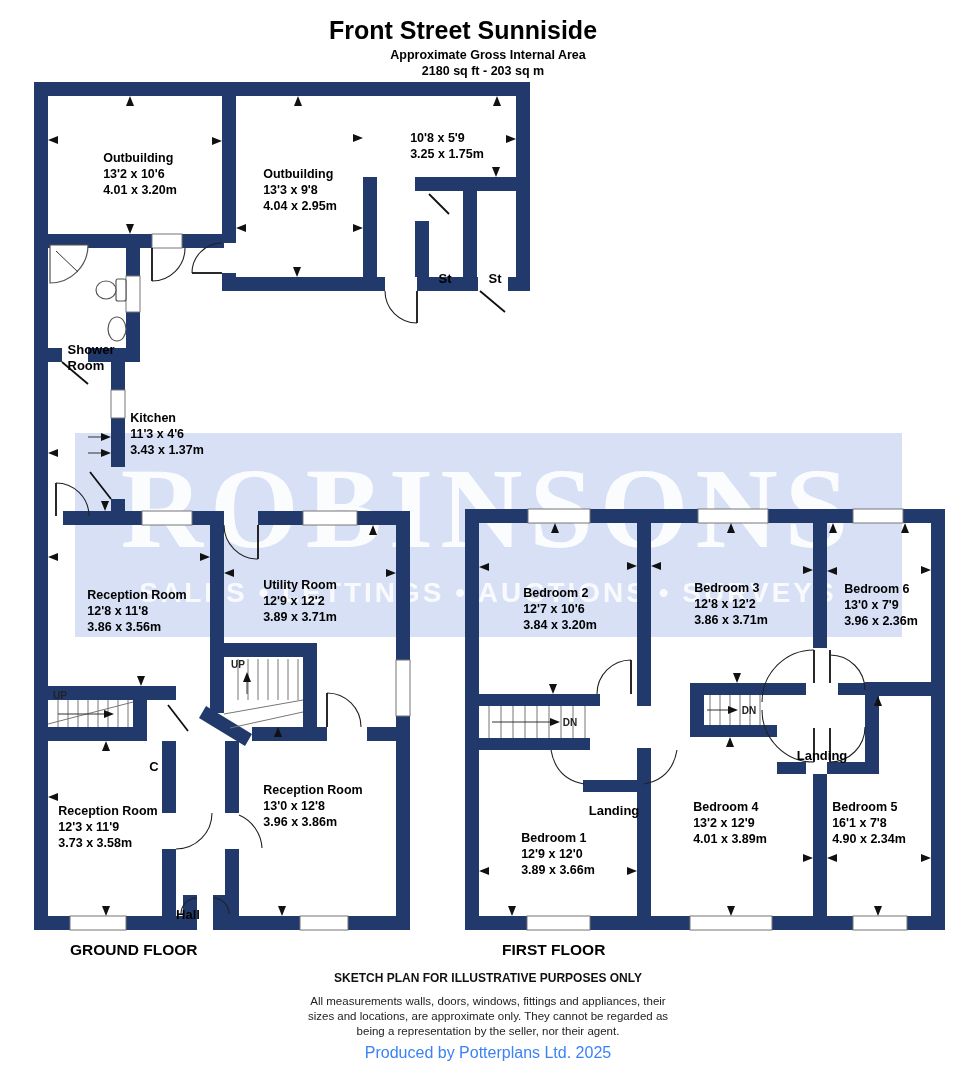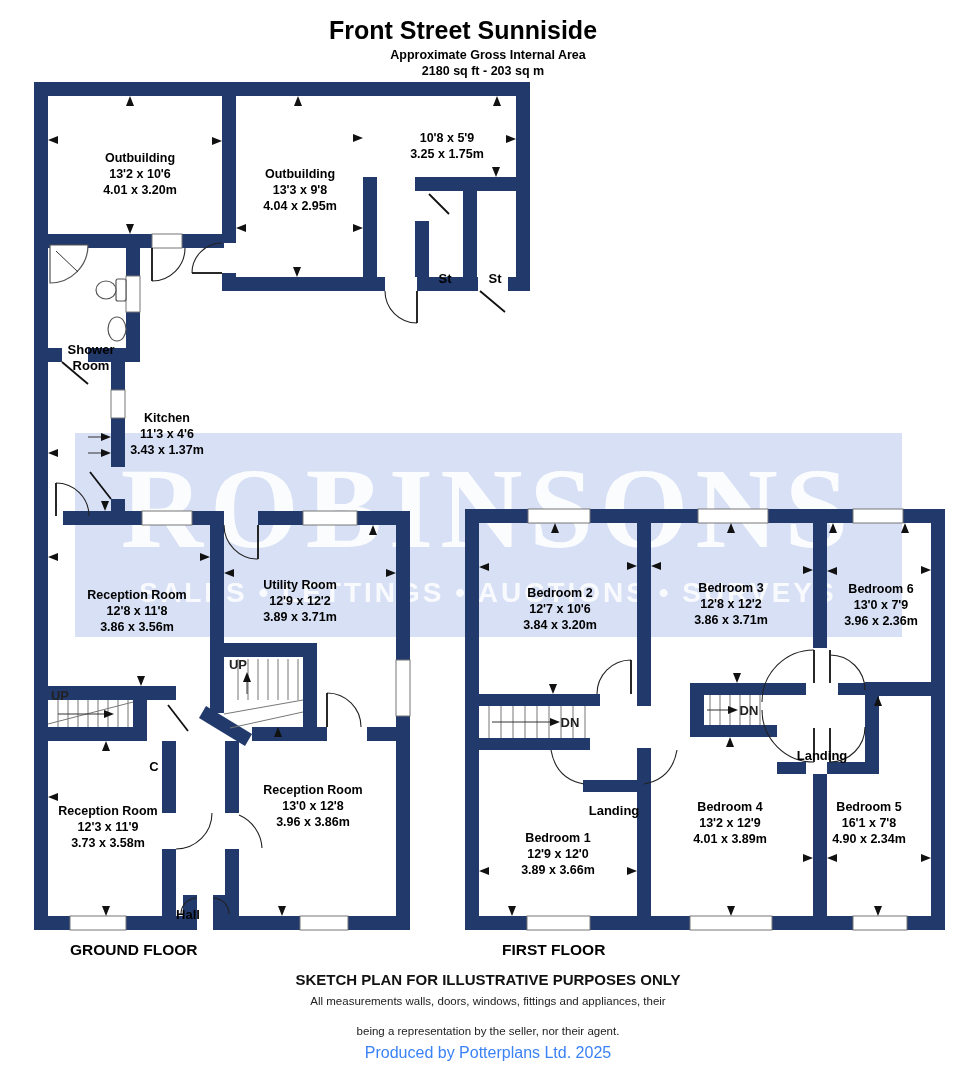--- a/index.html
+++ b/index.html
@@ -17,34 +17,34 @@
   .w{fill:var(--wall,#21396b);}
   .win{fill:#ffffff;stroke:#777;stroke-width:1;}
   .door{fill:none;stroke:#222;stroke-width:1.1;}
   .leaf{stroke:#111;stroke-width:1.8;fill:none;}
   .tread{stroke:var(--stair-line,#777);stroke-width:1;fill:none;}
   .thin{stroke:#333;stroke-width:1;fill:none;}
   .fix{fill:#fff;stroke:#555;stroke-width:1.2;}
   .arr{fill:var(--arrow,#111);}
   
   .lbl{position:absolute;transform:translate(-50%,-50%);font-weight:bold;font-size:12.5px;
-       line-height:16px;text-align:center;white-space:nowrap;color:#000;}
+       line-height:16px;text-align:left;white-space:nowrap;color:#000;}
   .sm{font-size:13px;margin-top:46px;}
-  .tiny{position:absolute;transform:translate(-50%,-50%);font-weight:bold;font-size:13px;color:#222;white-space:nowrap;}
+  .tiny{position:absolute;transform:translate(-50%,-50%);font-weight:bold;font-size:10px;color:#222;white-space:nowrap;}
   #title-name{position:absolute;left:463px;top:16px;transform:translateX(-50%);
               font-weight:bold;font-size:25px;white-space:nowrap;color:#000;}
   #title-sub{position:absolute;left:488px;top:48px;transform:translateX(-50%);
              font-weight:bold;font-size:12.5px;white-space:nowrap;color:#000;text-align:center;}
   #title-area{position:absolute;left:483px;top:64px;transform:translateX(-50%);
               font-weight:bold;font-size:12.5px;white-space:nowrap;color:#000;}
   .floorcap{position:absolute;font-weight:bold;font-size:15.5px;color:#000;white-space:nowrap;margin-left:34px;}
   #cap-ground{left:36px;top:941px;}
   #cap-first{left:468px;top:941px;}
   .footer{position:absolute;left:488px;transform:translateX(-50%);text-align:center;white-space:nowrap;color:#111;}
-  #f-sketch{top:971px;font-weight:bold;font-size:15px;}
+  #f-sketch{top:971px;font-weight:bold;font-size:12px;}
   #f-d1{top:995px;font-size:11.5px;color:#222;}
   #f-d2{top:1010px;font-size:11.5px;color:#222;}
   #f-d3{top:1025px;font-size:11.5px;color:#222;}
   #f-credit{top:1044px;font-size:16px;color:#3b82f6;}
 </style>
 </head>
 <body>
 
 <div id="page">
 
@@ -363,16 +363,17 @@
     <div>4.90 x 2.34m</div>
   </div>
   <div class="tiny" style="left:570px;top:722px">DN</div>
   <div class="tiny" style="left:749px;top:710px">DN</div>
 
   <div class="floorcap" id="cap-ground">GROUND FLOOR</div>
   <div class="floorcap" id="cap-first">FIRST FLOOR</div>
 
   <div class="footer" id="f-sketch">SKETCH PLAN FOR ILLUSTRATIVE PURPOSES ONLY</div>
   <div class="footer" id="f-d1">All measurements walls, doors, windows, fittings and appliances, their</div>
+  <div class="footer" id="f-d2">sizes and locations, are approximate only. They cannot be regarded as</div>
   <div class="footer" id="f-d3">being a representation by the seller, nor their agent.</div>
   <div class="footer" id="f-credit">Produced by Potterplans Ltd. 2025</div>
 
 </div>
 
 </body></html>

